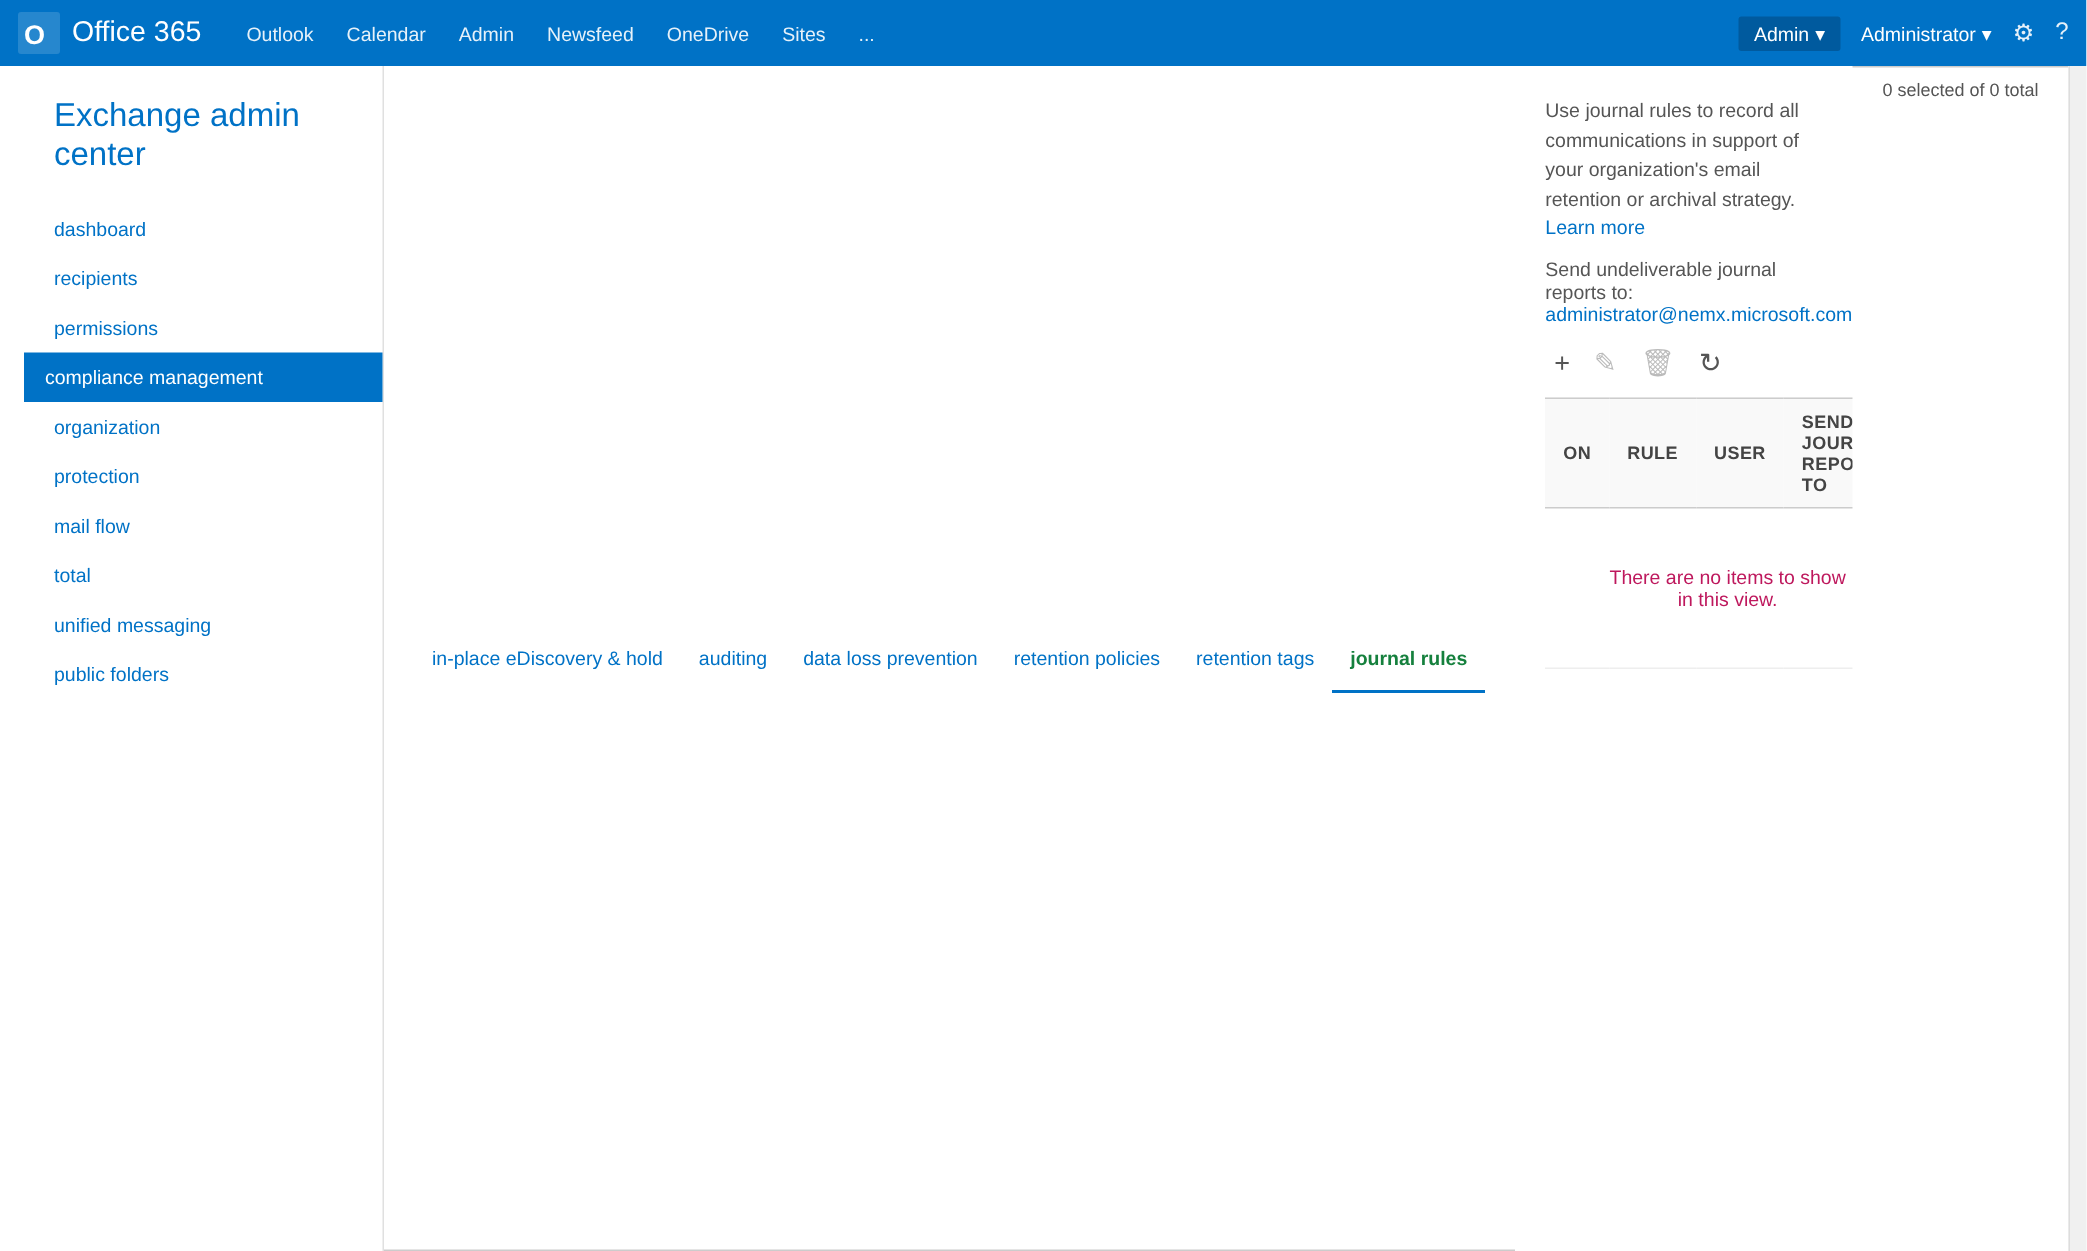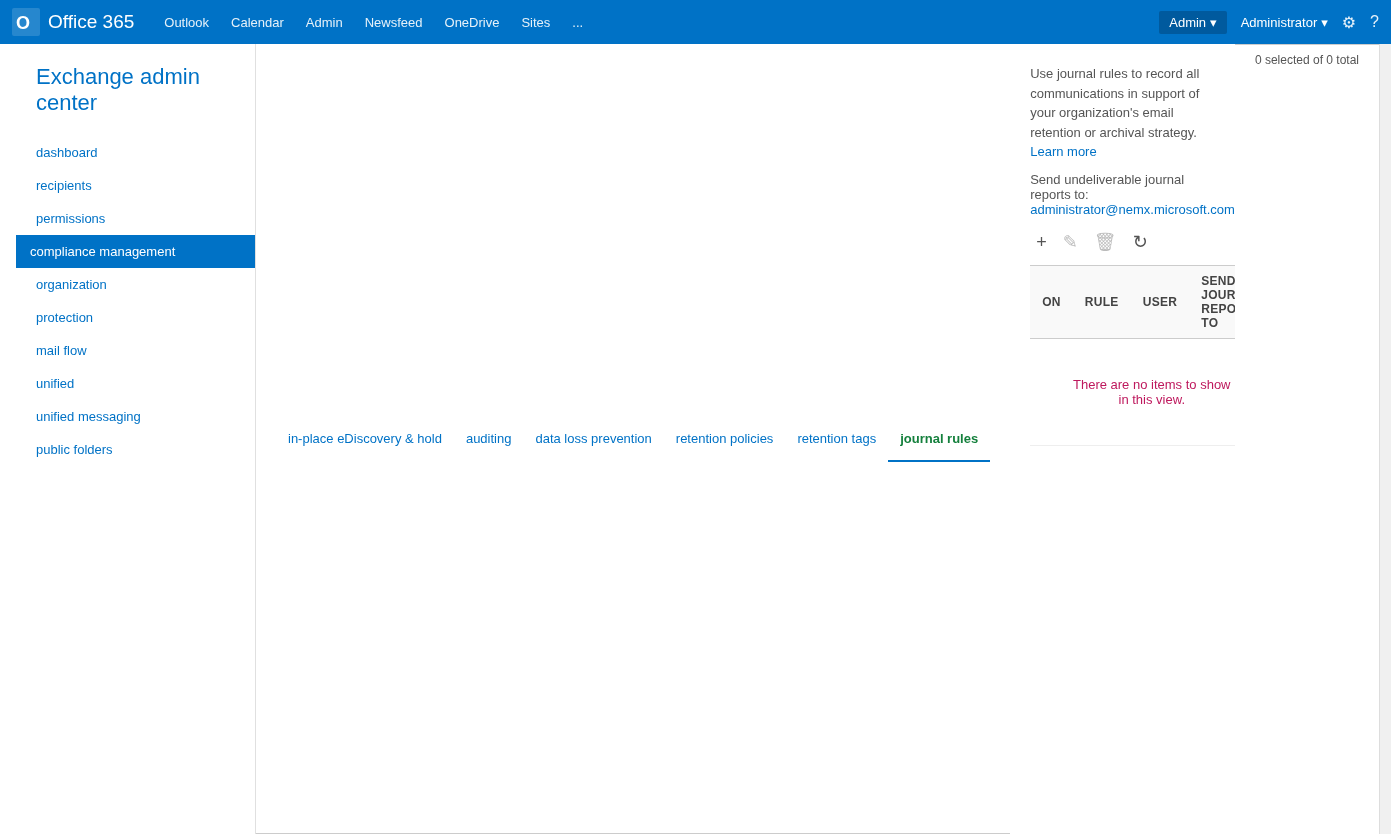--- a/index.html
+++ b/index.html
@@ -298,21 +298,21 @@
       <li>
         <a>organization</a>
       </li>
       <li>
         <a>protection</a>
       </li>
       <li>
         <a>mail flow</a>
       </li>
       <li>
-        <a>unified</a>
+        <a>total</a>
       </li>
       <li>
         <a>unified messaging</a>
       </li>
       <li>
         <a>public folders</a>
       </li>
     </ul>
   </aside>
 

